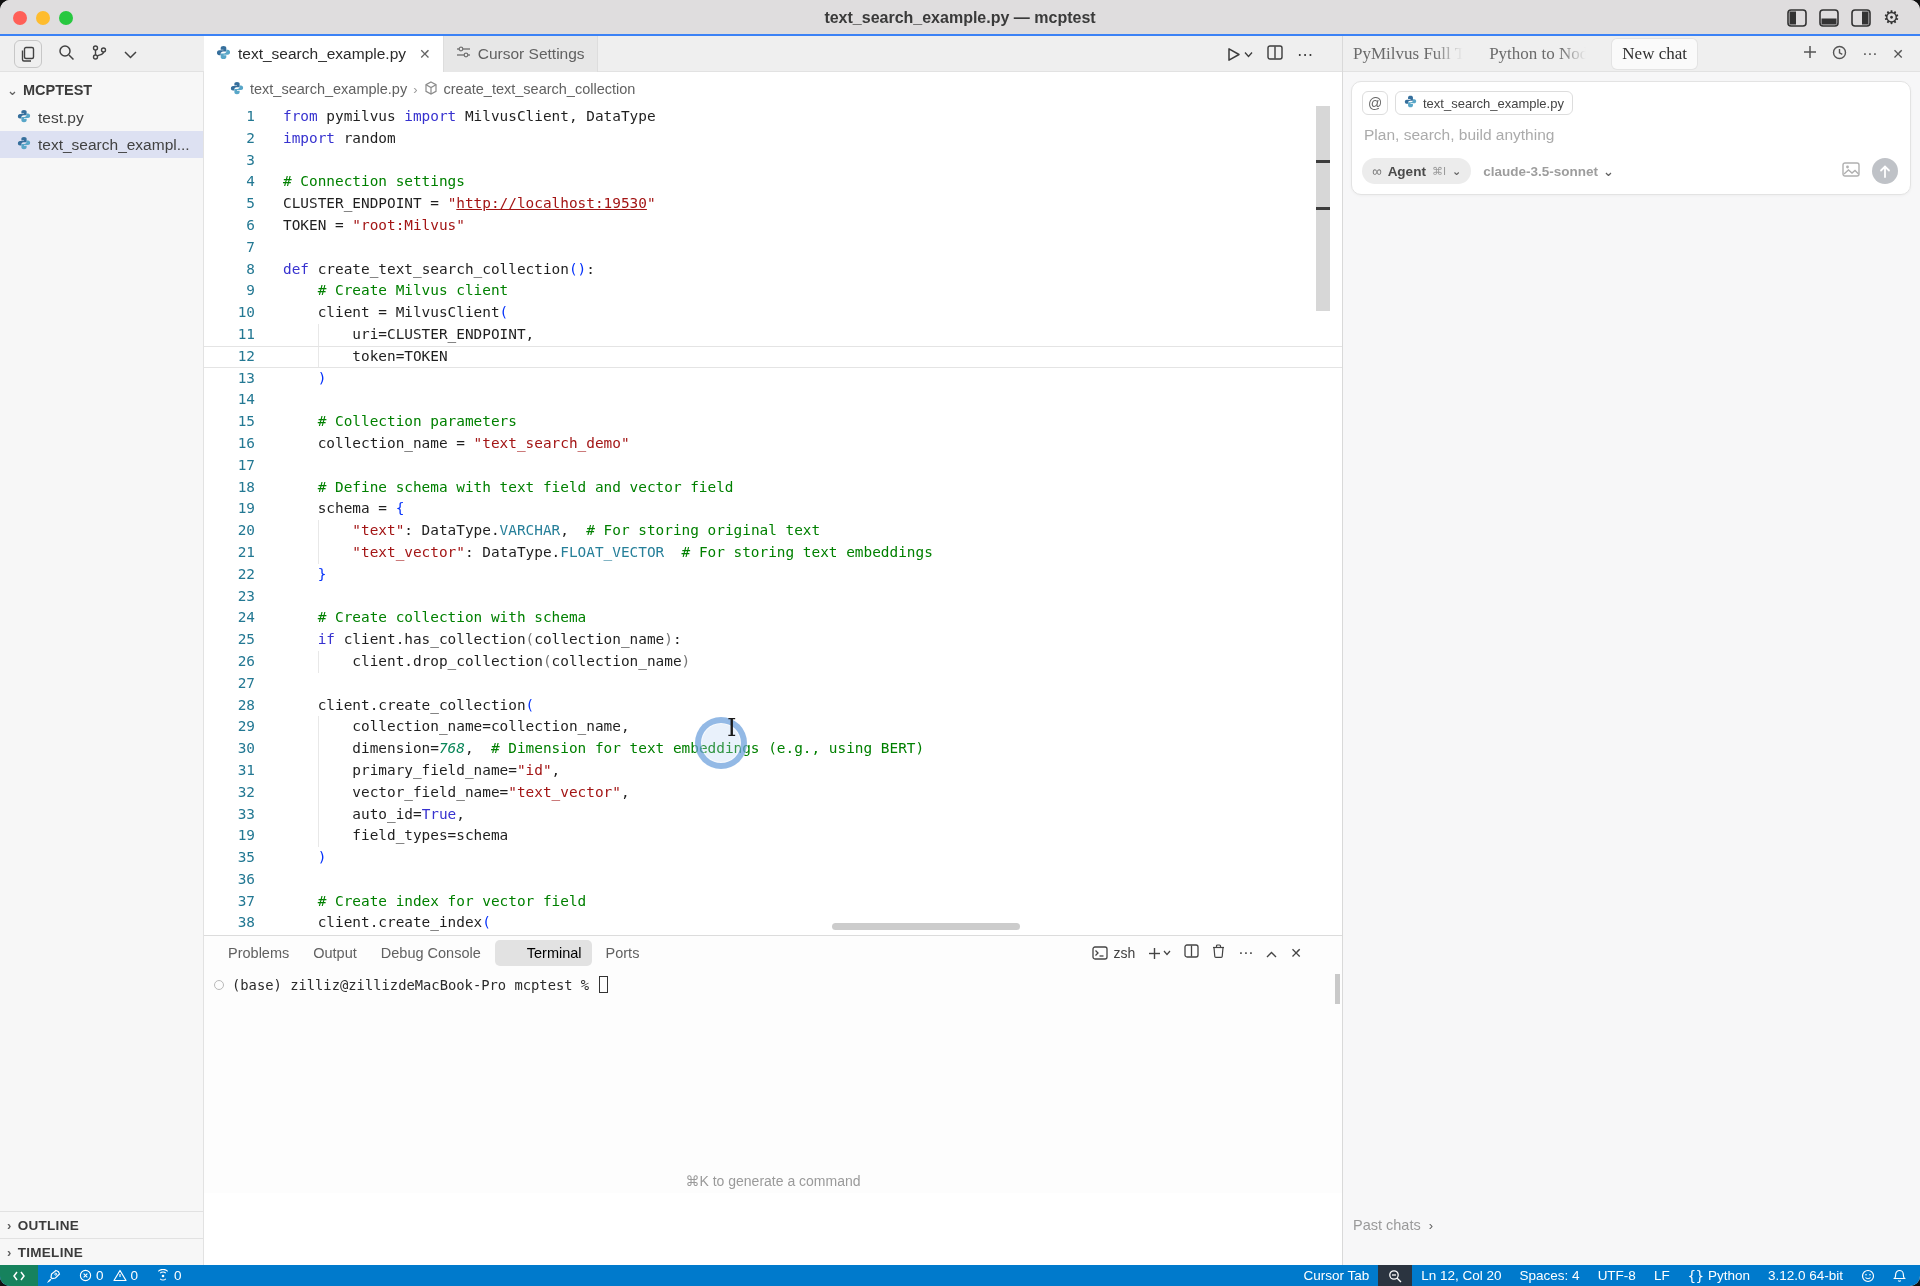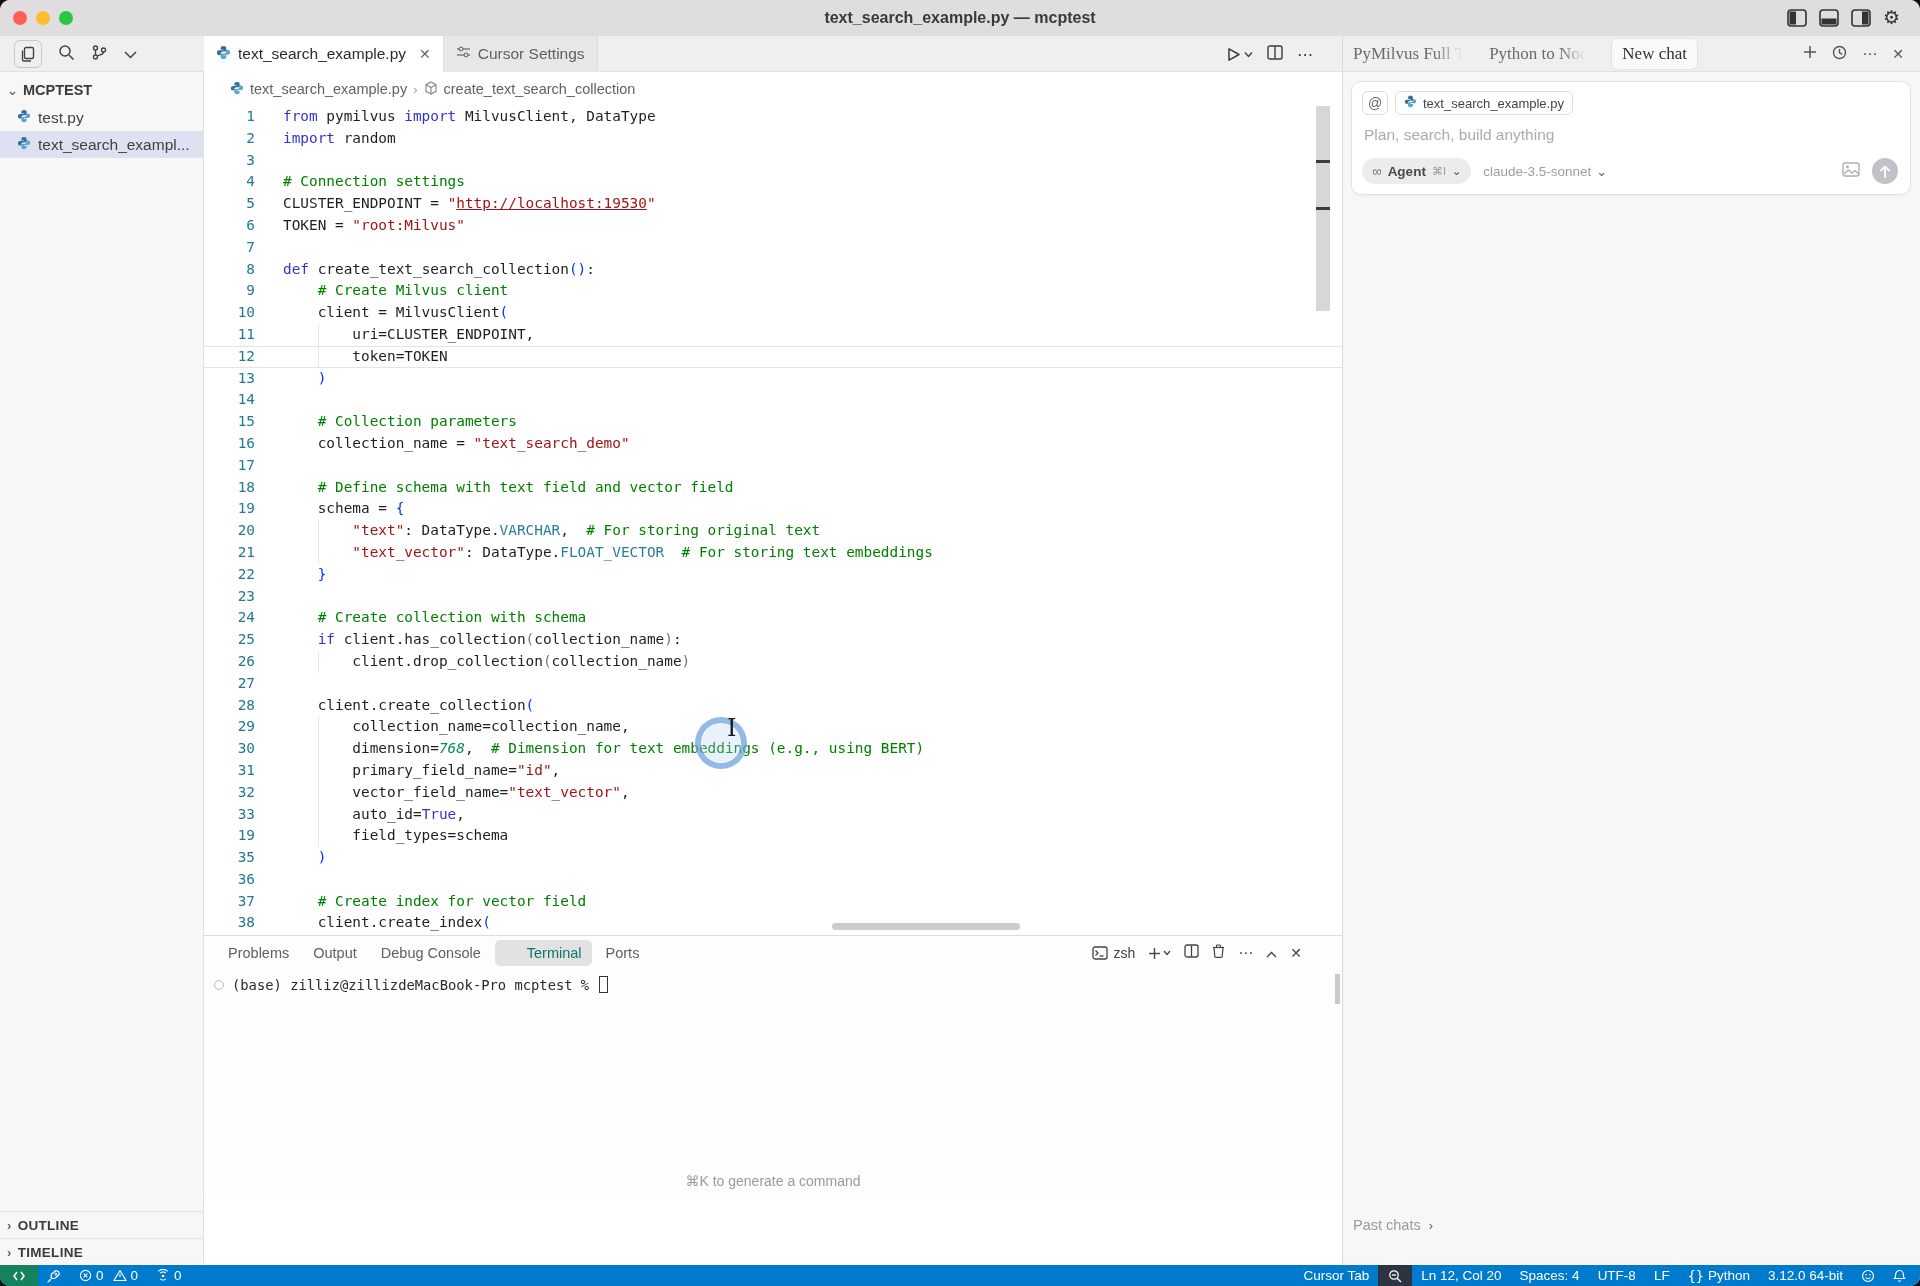--- a/index.html
+++ b/index.html
@@ -1,21 +1,21 @@
 <!DOCTYPE html>
 <html><head>
 <meta charset="utf-8">
 <style>
   * { margin:0; padding:0; box-sizing:border-box; }
   html,body { width:1920px; height:1286px; background:#111; }
   body { font-family:"Liberation Sans","DejaVu Sans",sans-serif; -webkit-font-smoothing:antialiased; }
   .window { position:relative; width:1920px; height:1286px; border-radius:10px; overflow:hidden; background:#fff; }
 
   
-  .titlebar { position:absolute; left:0; top:0; width:100%; height:40px; background:#dfddde; border-bottom:1px solid #3b82f6; }
+  .titlebar { position:absolute; left:0; top:0; width:100%; height:40px; background:#dfddde; border-bottom:6px solid #3b82f6; }
   .lights { position:absolute; left:13px; top:11px; display:flex; gap:9px; }
   .light { width:14px; height:14px; border-radius:50%; }
   .light.r { background:#ff5f57; } .light.y { background:#febc2e; } .light.g { background:#28c840; }
   .win-title { position:absolute; left:0; right:0; top:0; height:36px; line-height:36px; text-align:center; font-size:16px; color:#3a3a3a; font-weight:bold; }
   .tb-icons { position:absolute; right:20px; top:7px; display:flex; gap:12px; align-items:center; color:#333; }
   .tb-icons svg { display:block; }
   .gear { font-size:19px; line-height:22px; color:#333; }
 
   
   .headerrow { position:absolute; left:0; top:36px; width:100%; height:36px; background:#efefef; border-bottom:1px solid #e2e2e2; }
@@ -61,21 +61,21 @@
   .hscroll { position:absolute; left:628px; bottom:5px; width:188px; height:7px; border-radius:4px; background:rgba(110,110,110,.35); }
 
   
   .ring { position:absolute; left:695px; top:717px; width:52px; height:52px; border-radius:50%; border:6px solid rgba(96,152,216,.62); background:rgba(175,205,240,.28); box-shadow:0 0 0 1px rgba(255,255,255,.6), inset 0 0 0 1px rgba(255,255,255,.6); }
   .ibeam { position:absolute; left:727px; top:714px; color:#1a1a1a; font-size:24px; font-family:"DejaVu Serif",serif; }
 
   
   .panel { position:absolute; left:0; top:863px; width:100%; height:258px; background:#fdfdfd; border-top:1px solid #dcdcdc; }
   .panel-tabs { position:absolute; left:0; top:0; width:100%; height:34px; display:flex; align-items:center; gap:4px; padding-left:14px; }
   .ptab { font-size:14.5px; color:#616161; padding:5px 10px; border-radius:5px; }
-  .ptab.active { background:#e2e2e2; color:#0f766e;padding-left:32px; }
+  .ptab.active { background:#e2e2e2; color:#000000;padding-left:32px; }
   .panel-actions { margin-left:auto; display:flex; align-items:center; gap:13px; padding-right:40px; color:#444; }
   .shell-label { display:flex; align-items:center; gap:5px; font-size:14px; color:#424242; }
   .term-body { position:absolute; left:0; top:36px; right:0; bottom:22px; font-family:"DejaVu Sans Mono",monospace; font-size:13.8px; color:#2b2b2b; }
   .prompt-line { display:flex; align-items:center; gap:8px; padding-left:10px; margin-top:4px; }
   .cmd-circle { width:10px; height:10px; border-radius:50%; border:1.4px solid #b9b9b9; flex:0 0 auto; }
   .term-cursor { display:inline-block; width:9px; height:17px; border:1.4px solid #333; margin-left:2px; vertical-align:-3px; }
   .term-scroll { position:absolute; right:2px; top:2px; width:5px; height:30px; background:#c9c9c9; }
   .panel-hint { position:absolute; left:0; bottom:4px; width:100%; text-align:center; font-size:14px; color:#9a9a9a; }
 
   
@@ -83,21 +83,21 @@
   .chat-card { position:absolute; left:8px; top:9px; width:560px; height:114px; background:#fff; border:1px solid #e3e3e3; border-radius:10px; box-shadow:0 1px 3px rgba(0,0,0,.04); }
   .card-row1 { display:flex; align-items:center; gap:7px; padding:9px 0 0 10px; }
   .at-chip { width:26px; height:24px; border:1px solid #ddd; border-radius:6px; display:flex; align-items:center; justify-content:center; font-size:14px; color:#666; }
   .file-chip { display:flex; align-items:center; gap:6px; height:24px; border:1px solid #ddd; border-radius:6px; padding:0 8px; font-size:13px; color:#444; }
   .placeholder { padding:11px 0 0 12px; font-size:15.5px; color:#ababab; }
   .card-row3 { position:absolute; left:10px; right:12px; bottom:10px; display:flex; align-items:center; gap:12px; }
   .agent-pill { display:flex; align-items:center; gap:6px; height:26px; background:#ececec; border-radius:13px; padding:0 10px; font-size:13.5px; color:#4a4a4a; font-weight:bold; }
   .agent-pill .inf { font-weight:normal; color:#777; }
   .agent-pill .kbd { font-weight:normal; font-size:11px; color:#9a9a9a; }
   .agent-pill .chev { font-size:11px; }
-  .model-sel { font-size:13.5px; color:#9d9d9d; display:flex; gap:5px; align-items:center; }
+  .model-sel { font-size:13.5px; color:#9d9d9d; display:flex; gap:5px; align-items:center;font-weight:bold; }
   .card-icons { margin-left:auto; display:flex; align-items:center; gap:12px; }
   .send-btn { width:26px; height:26px; border-radius:50%; background:#bfc2c7; display:flex; align-items:center; justify-content:center; }
   .past-chats { position:absolute; left:10px; bottom:32px; font-size:14.5px; color:#9a9a9a; display:flex; gap:8px; align-items:center; }
 
   
   .statusbar { position:absolute; left:0; bottom:0; width:100%; height:21px; background:#007acc; color:#fff; display:flex; align-items:center; font-size:13.5px; }
   .sb-remote { width:38px; height:21px; background:#16825d; display:flex; align-items:center; justify-content:center; }
   .sb-item { display:flex; align-items:center; gap:4px; padding:0 9px; height:21px; }
   .sb-right { margin-left:auto; display:flex; align-items:center; }
   .sb-zoom { background:#2b3440; padding:0 10px; height:21px; display:flex; align-items:center; }

